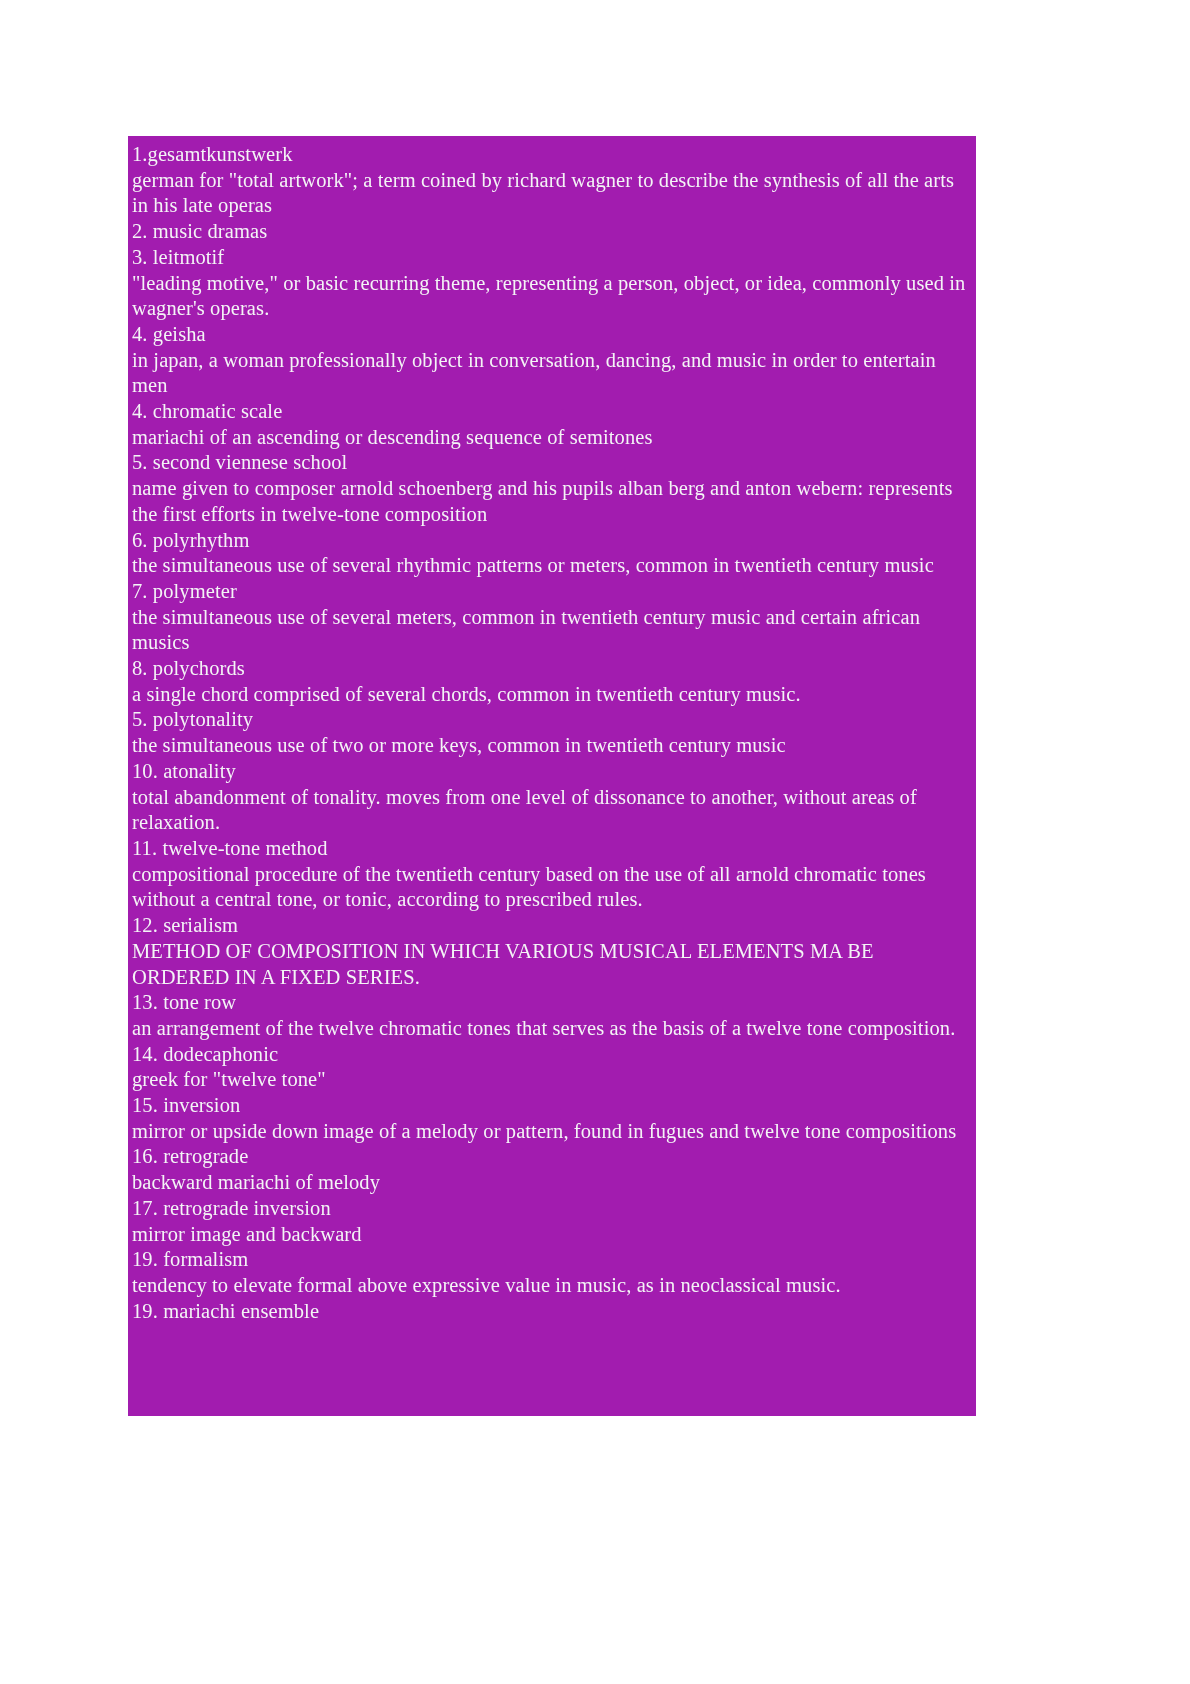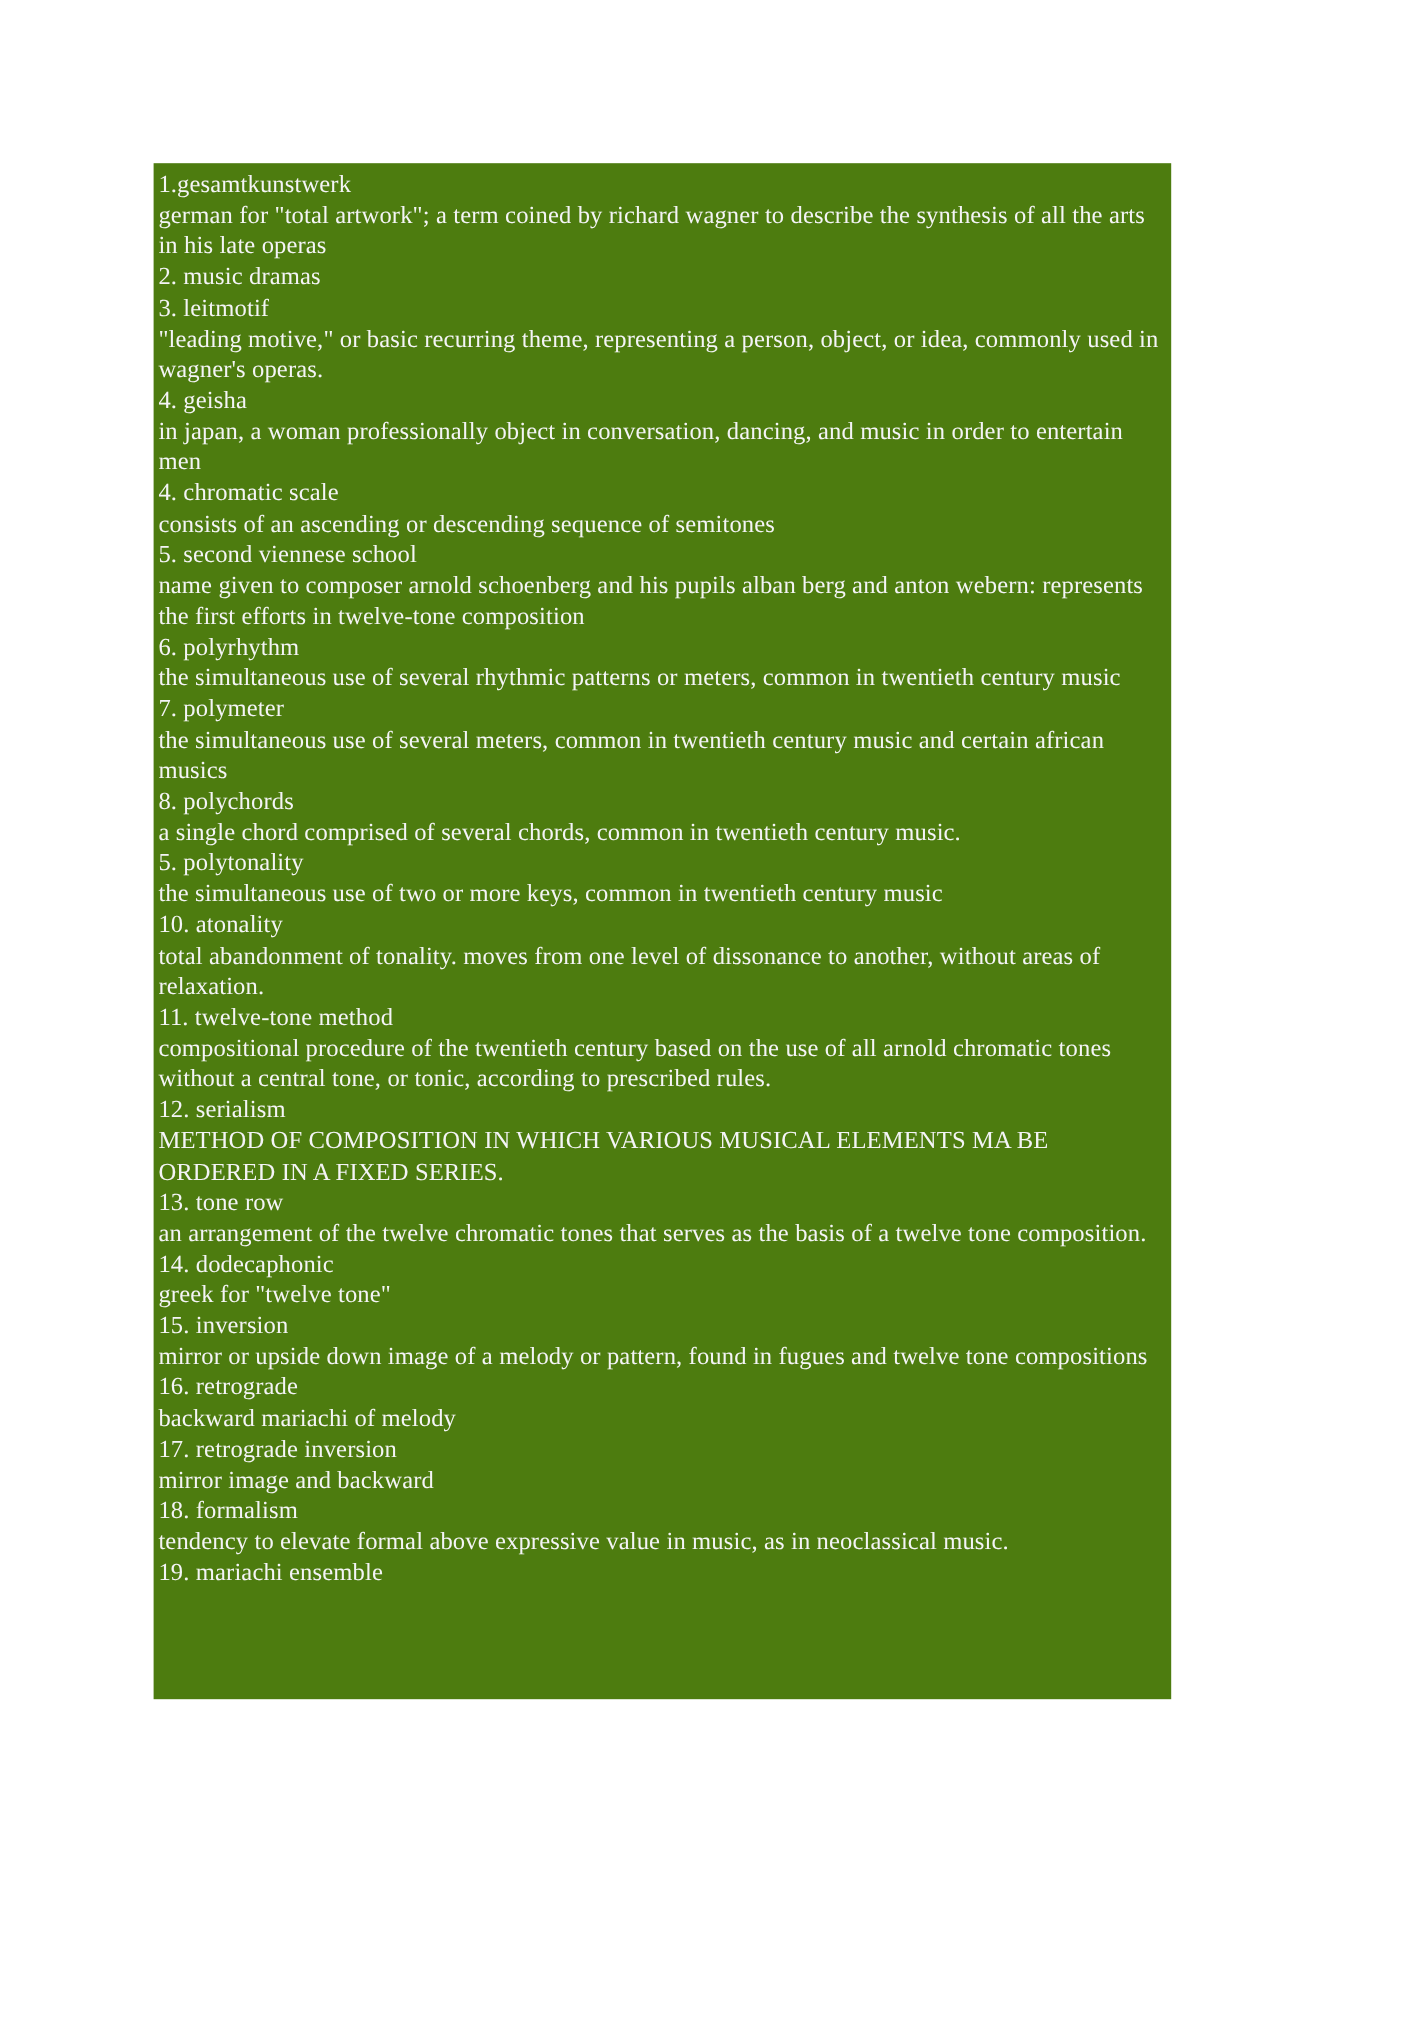--- a/index.html
+++ b/index.html
@@ -60,31 +60,31 @@
   }
   .definition {
     display: block;
   }
 </style>
 </head>
 <body>
 
 <div id="page" style="background: rgb(255, 255, 255);">
 
-  <div id="notes-panel" style="background: #4d7c0f;">
+  <div id="notes-panel" style="background: #a21caf;">
     <div id="notes-body" style="color: rgb(244, 244, 246);">
         <span class="term note-line">1.gesamtkunstwerk</span>
         <span class="definition note-line">german for "total artwork"; a term coined by richard wagner to describe the synthesis of all the arts in his late operas</span>
         <span class="term note-line">2. music dramas</span>
         <span class="term note-line">3. leitmotif</span>
         <span class="definition note-line">"leading motive," or basic recurring theme, representing a person, object, or idea, commonly used in wagner's operas.</span>
         <span class="term note-line">4. geisha</span>
         <span class="definition note-line">in japan, a woman professionally object in conversation, dancing, and music in order to entertain men</span>
         <span class="term note-line">4. chromatic scale</span>
-        <span class="definition note-line">consists of an ascending or descending sequence of semitones</span>
+        <span class="definition note-line">mariachi of an ascending or descending sequence of semitones</span>
         <span class="term note-line">5. second viennese school</span>
         <span class="definition note-line">name given to composer arnold schoenberg and his pupils alban berg and anton webern: represents the first efforts in twelve-tone composition</span>
         <span class="term note-line">6. polyrhythm</span>
         <span class="definition note-line">the simultaneous use of several rhythmic patterns or meters, common in twentieth century music</span>
         <span class="term note-line">7. polymeter</span>
         <span class="definition note-line">the simultaneous use of several meters, common in twentieth century music and certain african musics</span>
         <span class="term note-line">8. polychords</span>
         <span class="definition note-line">a single chord comprised of several chords, common in twentieth century music.</span>
         <span class="term note-line">5. polytonality</span>
         <span class="definition note-line">the simultaneous use of two or more keys, common in twentieth century music</span>
@@ -97,19 +97,19 @@
         <span class="term note-line">13. tone row</span>
         <span class="definition note-line">an arrangement of the twelve chromatic tones that serves as the basis of a twelve tone composition.</span>
         <span class="term note-line">14. dodecaphonic</span>
         <span class="definition note-line">greek for "twelve tone"</span>
         <span class="term note-line">15. inversion</span>
         <span class="definition note-line">mirror or upside down image of a melody or pattern, found in fugues and twelve tone compositions</span>
         <span class="term note-line">16. retrograde</span>
         <span class="definition note-line">backward mariachi of melody</span>
         <span class="term note-line">17. retrograde inversion</span>
         <span class="definition note-line">mirror image and backward</span>
-        <span class="term note-line">18. formalism</span>
+        <span class="term note-line">19. formalism</span>
         <span class="definition note-line">tendency to elevate formal above expressive value in music, as in neoclassical music.</span>
         <span class="term note-line">19. mariachi ensemble</span>
       </div>
   </div>
 
 </div>
 
 </body></html>

